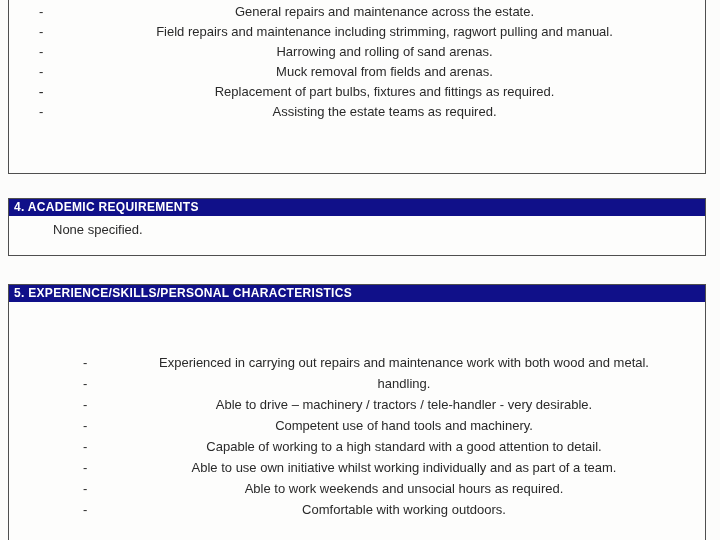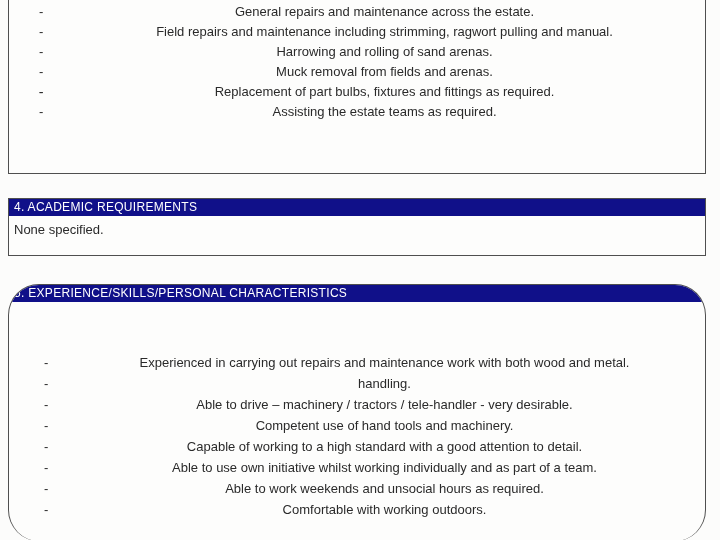--- a/index.html
+++ b/index.html
@@ -13,32 +13,32 @@
   }
   .page { position: relative; width: 720px; height: 540px; }
 
   .box, .sec {
     position: absolute; left: 8px; width: 698px;
     border: 1.5px solid var(--border, #4f4f4f);
     background: #fdfdfc;
   }
   .top-box { top: -6px; height: 180px; border-top: none; overflow: hidden; }
   #sec4 { top: 198px; height: 58px; }
-  #sec5 { top: 284px; height: 257px; border-bottom: none; overflow: hidden; border-radius: 31px; }
+  #sec5 { top: 284px; height: 257px; border-bottom: none; overflow: hidden; }
 
   .bar {
     height: 17px;
     background: var(--bar-bg, #101089);
     color: var(--bar-text, #ffffff);
-    font-size: 12px; font-weight: normal; line-height: 17px;
+    font-size: 12px; font-weight: bold; line-height: 17px;
     padding-left: 5px; letter-spacing: 0.3px;
     white-space: nowrap;
   }
 
-  .secbody { padding: 1px 5px; }
+  .secbody { padding: 1px 5px; margin-left: 39px; }
   .body4 { padding-top: 7px; }
   .body5 { padding-top: 24px; }
 
   .plain { margin: 0; font-size: 13px; line-height: 14px; }
 
   .blist { list-style: none; margin: 0; padding: 0; font-size: 13px; }
   .top-box .blist { margin-top: 8px; }
   #sec5 .blist { margin-top: 26px; }
   .lh20 li { line-height: 20px; }
   .lh21 li { line-height: 21px; }

